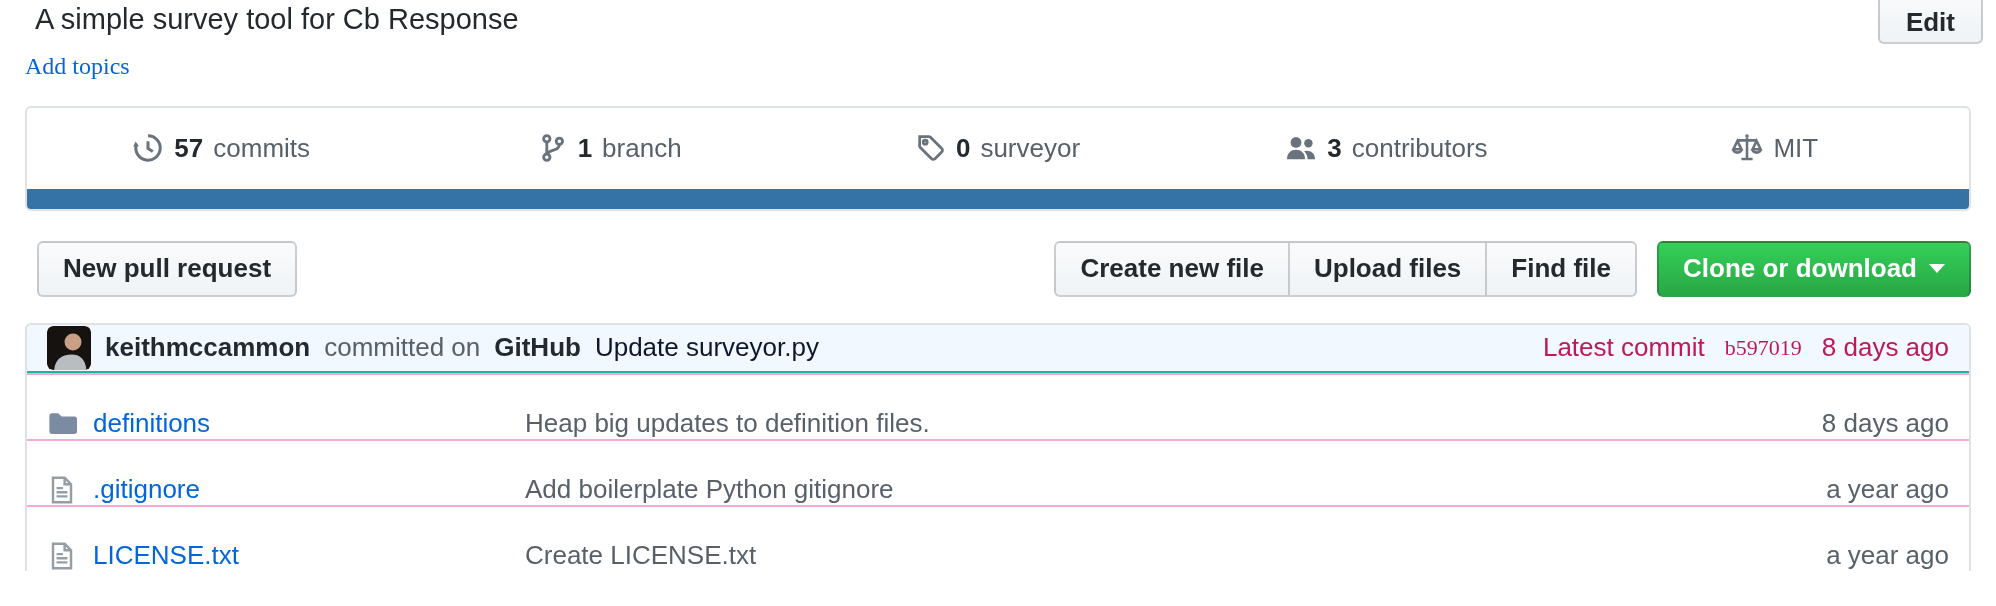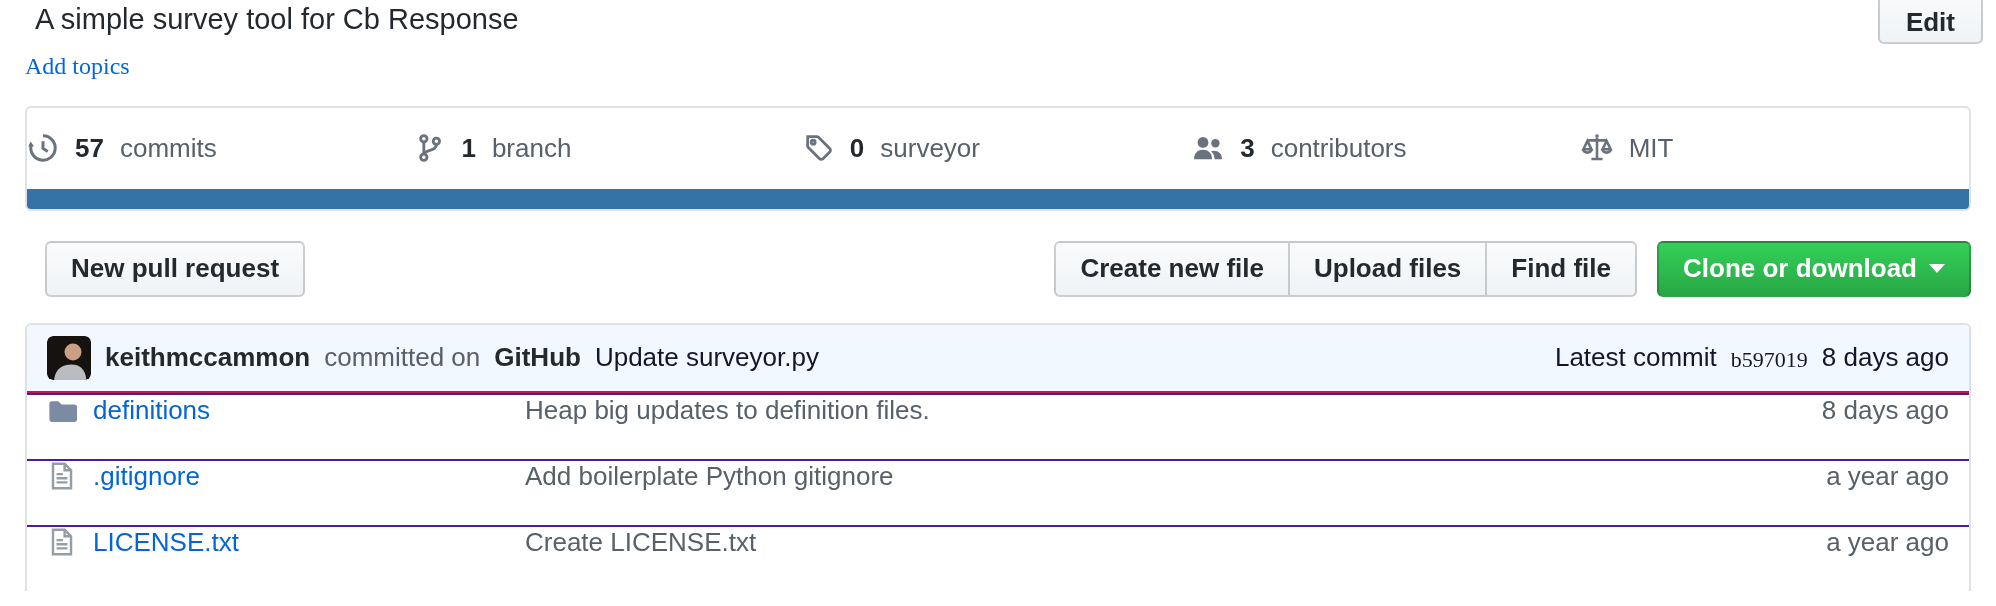--- a/index.html
+++ b/index.html
@@ -19,62 +19,62 @@
     position:absolute; top:-16px; right:13px; height:58px; padding:14px 26px 0 26px;
     font-size:26px; font-weight:bold; color:#24292e;
     background:linear-gradient(-180deg,#fafbfc,#eff3f6);
     border:2px solid rgba(27,31,35,.2); border-radius:6px; cursor:pointer;
     font-family:inherit;
   }
 
   
   .stats-box { margin-top:26px; border:2px solid #dfe2e5; border-radius:6px; }
   .stats-row { display:flex; align-items:center; height:81px; }
-  .stat { flex:1; display:flex; align-items:center; gap:16px; font-size:26px; color:#586069; cursor:pointer; text-decoration:none; }
+  .stat { flex:1; display:flex; align-items:center; justify-content:center; gap:10px; font-size:26px; color:#586069; cursor:pointer; text-decoration:none; }
   .stat .num { font-weight:bold; color:#24292e; }
   .stat svg { display:block; }
   .lang-bar { height:20px; background:#3572a5; border-radius:0 0 4px 4px; cursor:pointer; }
 
   
   .toolbar { margin-top:30px; display:flex; align-items:center; }
   .btn {
     height:56px; display:inline-flex; align-items:center; gap:12px; padding:0 24px;
     font-size:26px; font-weight:bold; color:#24292e; font-family:inherit;
     background:linear-gradient(-180deg,#fafbfc,#eff3f6);
     border:2px solid rgba(27,31,35,.2); border-radius:6px; cursor:pointer; white-space:nowrap;
   }
   .branch-btn .branch-label { color:#586069; font-weight:400; }
-  .pull-request-btn { margin-left:20px; }
+  .pull-request-btn { margin-left:12px; }
   .caret { width:0; height:0; border-left:8px solid transparent; border-right:8px solid transparent; border-top:9px solid #24292e; display:inline-block; }
   .btn-group { display:flex; margin-left:auto; }
   .btn-group .btn { border-radius:0; margin-left:-2px; }
   .btn-group .btn:first-child { border-radius:6px 0 0 6px; margin-left:0; }
   .btn-group .btn:last-child { border-radius:0 6px 6px 0; }
   .clone-btn {
     margin-left:20px; color:#fff;
     background:linear-gradient(-180deg,#34d058,#28a745);
     border-color:rgba(27,31,35,.25);
   }
   .clone-btn .caret { border-top-color:#fff; }
 
   
   .files-box { margin-top:26px; border:2px solid #dfe2e5; border-bottom:none; border-radius:6px 6px 0 0; }
   .commit-tease {
-    display:flex; align-items:center; gap:14px; height:68px; padding:0 20px;
-    background:#f1f8ff; border-bottom:2px solid #be185d; border-radius:5px 5px 0 0;
+    display:flex; align-items:center; gap:14px; height:48px; padding:0 20px;
+    background:#f1f8ff; border-bottom:2px solid #14b8a6; border-radius:5px 5px 0 0;
     font-size:26px; color:#586069;
   }
   .commit-tease .author { font-weight:bold; color:#24292e; cursor:pointer; }
   .commit-tease .via { font-weight:bold; color:#24292e; }
   .commit-tease .msg { color:#0f172a; cursor:pointer; }
-  .commit-meta { margin-left:auto; color:#0f172a; display:flex; gap:14px; align-items:flex-end; }
+  .commit-meta { margin-left:auto; color:#be185d; display:flex; gap:20px; align-items:center; }
   .commit-meta .sha { font-family:Liberation Serif, serif; font-size:22px; cursor:pointer; }
   .avatar { width:44px; height:44px; border-radius:6px; flex:0 0 auto; cursor:pointer; }
 
-  .file-row { display:flex; align-items:flex-start; height:66px; padding:0 20px; font-size:26px; background:#fff; border-top:2px solid #4c1d95; }
+  .file-row { display:flex; align-items:flex-end; height:66px; padding:0 20px; font-size:26px; background:#fff; border-top:2px solid #f9a8d4; }
   .file-row:first-of-type { border-top:none; }
   .col-icon { width:46px; flex:0 0 auto; display:flex; align-items:center; }
   .col-name { width:432px; flex:0 0 auto; overflow:hidden; white-space:nowrap; }
   .col-name a { color:#0366d6; text-decoration:none; cursor:pointer; }
   .col-msg { flex:1 1 auto; color:#586069; overflow:hidden; white-space:nowrap; cursor:pointer; }
   .col-date { flex:0 0 auto; margin-left:20px; color:#586069; text-align:right; }
 </style>
 </head>
 <body>
 

